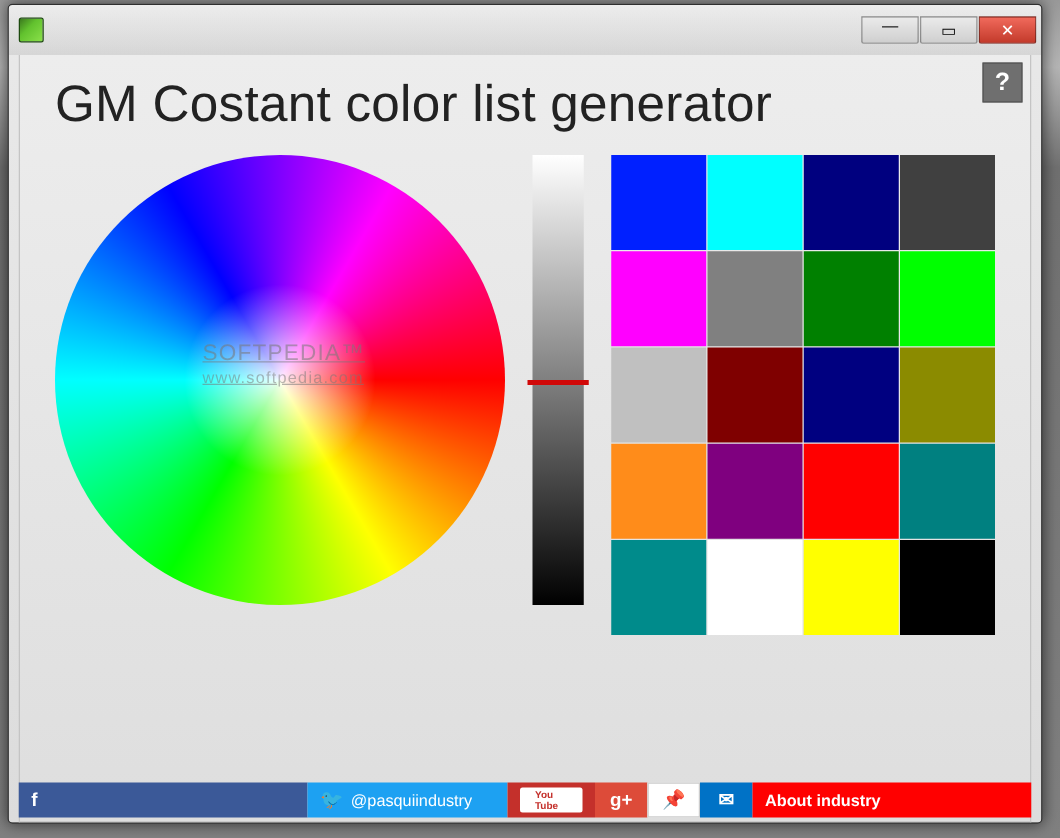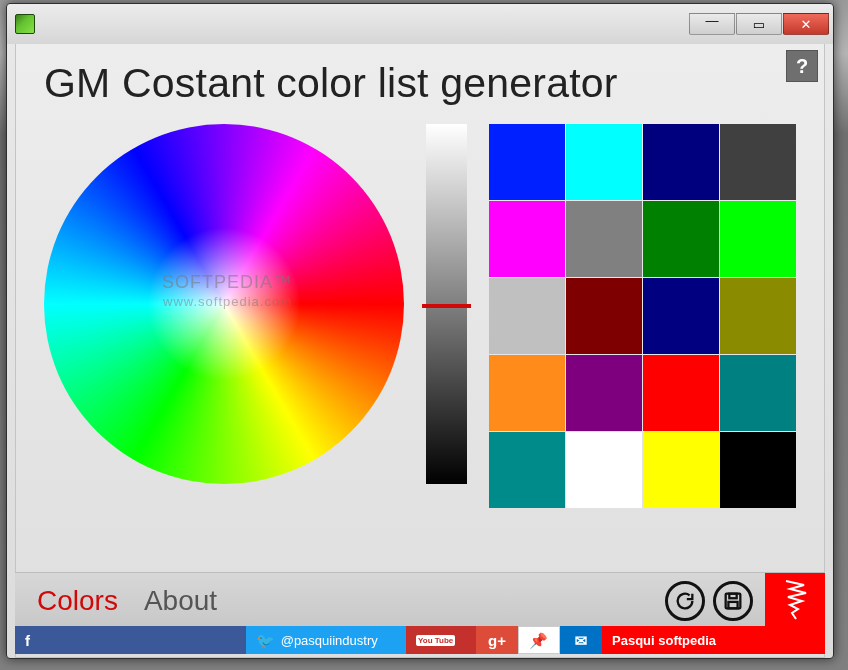--- a/index.html
+++ b/index.html
@@ -11,21 +11,21 @@
   display: flex; align-items: center; justify-content: center;
 }
 .backdrop-text {
   position: absolute; top: 10px; right: 150px;
   color: rgba(255,255,255,.25); font-size: 34px; font-weight: 700; letter-spacing: 2px;
   pointer-events: none;
 }
 .watermark-center {
   position: absolute; z-index: 20; pointer-events: none;
   color: rgba(120,120,120,.55); font-size: 18px; letter-spacing: 1px;
-  text-align: right; line-height: 1.2;
+  text-align: left; line-height: 1.2; text-decoration: underline;
 }
 .watermark-center small { display: block; font-size: 13px; color: rgba(120,120,120,.5); }
 
 .window {
   position: absolute; top: 3px; left: 6px; width: 828px; height: 656px;
   border: 1px solid #2e2e2e; border-radius: 4px;
   box-shadow: 0 0 12px rgba(0,0,0,.6);
   display: flex; flex-direction: column; overflow: hidden;
   background: linear-gradient(180deg,#e9e9e9 0%,#dcdcdc 100%);
 }
@@ -139,21 +139,21 @@
   font-size: 13px; gap: 6px;
 }
 .soc.fb   { background: #3b5998; flex: 0 0 231px; }
 .soc.tw   { background: #1da1f2; flex: 0 0 160px; }
 .soc.yt   { background: #c4302b; flex: 0 0 70px; }
 .soc.gp   { background: #dd4b39; flex: 0 0 42px; justify-content:center; }
 .soc.pin  { background: #ffffff; color: #bd081c; flex: 0 0 42px; border:1px solid #ccc; justify-content:center; }
 .soc.mail { background: #0072c6; flex: 0 0 42px; justify-content:center; }
 .soc.site { background: #ff0000; flex: 1; font-weight: 600; }
 .soc-ic { font-weight: 700; font-size: 15px; line-height: 1; }
-.yt-box { background:#fff; color:#c4302b; font-size:8px; font-weight:700; padding:1px 2px; border-radius:2px; }
+.yt-box { background:#fff; color:#c4302b; font-size:8px; font-weight:700; padding:1px 12px; border-radius:2px; }
 </style>
 </head>
 <body>
 
 <div class="backdrop">
   <div class="backdrop-text">SOFTPEDIA</div>
 </div>
 
 <div class="window">
 
@@ -212,43 +212,20 @@
           <div class="swatch" style="background: rgb(0, 128, 128);"></div>
           <div class="swatch" style="background: rgb(0, 139, 139);"></div>
           <div class="swatch" style="background: rgb(255, 255, 255);"></div>
           <div class="swatch" style="background: rgb(255, 255, 0);"></div>
           <div class="swatch" style="background: rgb(0, 0, 0);"></div>
         </div>
     </div>
 
   </div>
 
-  <div class="tabbar">
-    <div class="tab active">Colors</div>
-    <div class="tab inactive">About</div>
-    <div class="tabbar-spacer"></div>
-
-    <div class="round-btn">
-      <svg viewBox="0 0 24 24">
-        <path d="M20 12a8 8 0 1 1-3-6.2M20 4v6h-6"></path>
-      </svg>
-    </div>
-    <div class="round-btn">
-      <svg viewBox="0 0 24 24">
-        <rect x="4" y="4" width="16" height="16" rx="1"></rect>
-        <rect x="8" y="4" width="8" height="5"></rect>
-        <rect x="7" y="13" width="10" height="7"></rect>
-      </svg>
-    </div>
-    <div class="brand-tile">
-      <svg width="38" height="44" viewBox="0 0 38 44">
-        <path d="M10 2 L28 6 L14 10 L30 14 L12 18 L26 22 L14 26 L22 30 L16 34 L20 40"></path>
-      </svg>
-    </div>
-  </div>
 
   <div class="social-bar">
     <div class="soc fb">
       <span class="soc-ic">f</span>
     </div>
     <div class="soc tw">
       <span class="soc-ic">🐦</span>
       <span>@pasquiindustry</span>
     </div>
     <div class="soc yt">
@@ -257,17 +234,17 @@
     <div class="soc gp">
       <span class="soc-ic">g+</span>
     </div>
     <div class="soc pin">
       <span class="soc-ic">📌</span>
     </div>
     <div class="soc mail">
       <span class="soc-ic">✉</span>
     </div>
     <div class="soc site">
-      <span>Pasqui softpedia</span>
+      <span>About industry</span>
     </div>
   </div>
 
 </div>
 
 </body></html>

